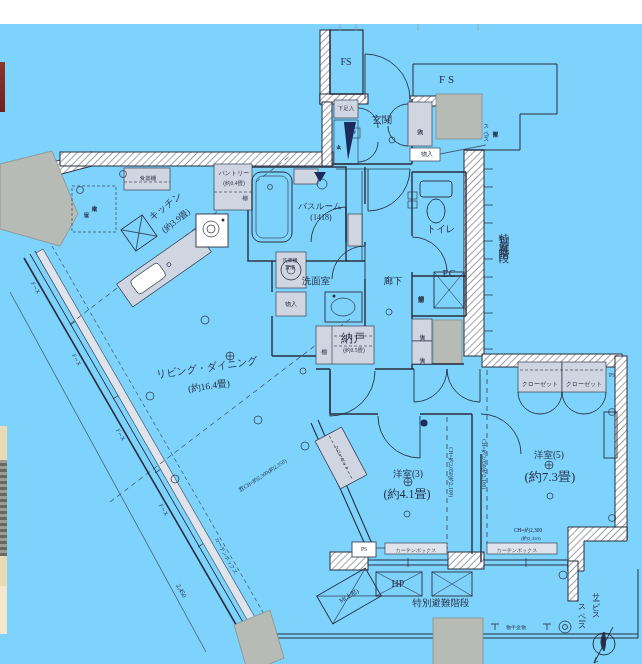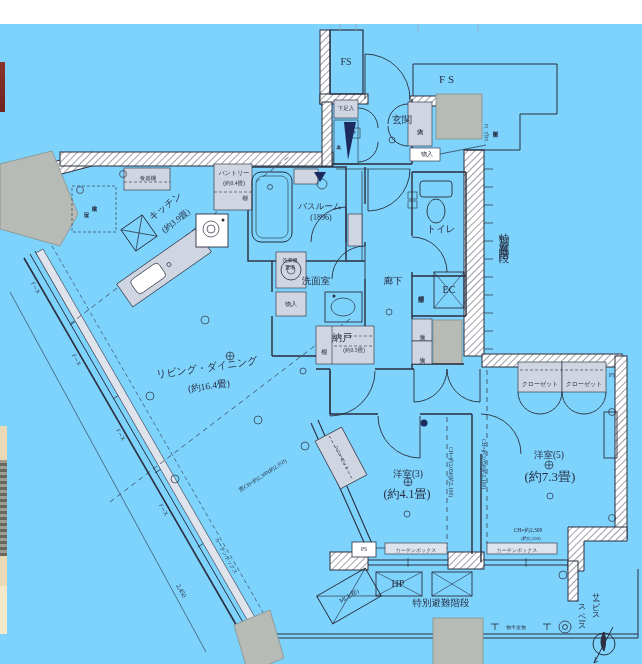--- a/index.html
+++ b/index.html
@@ -246,49 +246,49 @@
     <g stroke="#2a2e3e" fill="none" stroke-width="1">
       <circle cx="604" cy="620" r="11"></circle>
       <line x1="613" y1="603" x2="594" y2="639"></line>
       <path d="M604,608 C600,615 600,621 604,627 C606,621 606,614 604,608 Z" fill="#2a2e3e"></path>
       <path d="M594,639 L598,637 M594,639 L596,633" stroke-width="0.8"></path>
     </g>
   </svg>
 
   <div class="lb" style="left:346px;top:38px;font-size:10px">FS</div>
   <div class="lb" style="left:448px;top:56px;font-size:11px;letter-spacing:3px">FS</div>
-  <div class="lb" style="left:402px;top:96px;font-size:10px">玄関</div>
+  <div class="lb" style="left:382px;top:96px;font-size:10px">玄関</div>
   <div class="lb" style="left:346px;top:85px;font-size:5.5px">下足入</div>
   <div class="lb v" style="left:338px;top:116px;font-size:5px">傘入</div>
   <div class="lb" style="left:355px;top:109px;font-size:4.5px">P</div>
   <div class="lb v" style="left:420px;top:100px;font-size:6px">物入</div>
   <div class="lb" style="left:427px;top:130px;font-size:6px">物入</div>
   <div class="lb v" style="left:486px;top:106px;font-size:5.5px">スペース</div>
   <div class="lb v" style="left:495px;top:103px;font-size:5.5px">下部配管</div>
   <div class="lb v" style="left:504px;top:212px;font-size:10.5px;letter-spacing:4px">特別避難階段</div>
   <div class="lb" style="left:441px;top:206px;font-size:9.5px">トイレ</div>
   <div class="lb v" style="left:421px;top:267px;font-size:6px">貯湯槽室</div>
-  <div class="lb" style="left:449px;top:266px;font-size:10px">EC</div>
+  <div class="lb" style="left:449px;top:250px;font-size:10px">EC</div>
   <div class="lb" style="left:234px;top:149px;font-size:6px">パントリー</div>
   <div class="lb" style="left:234px;top:160px;font-size:5.5px">(約0.4畳)</div>
   <div class="lb" style="left:245px;top:175px;font-size:5.5px">棚</div>
   <div class="lb" style="left:148px;top:155px;font-size:5.5px">食器棚</div>
   <div class="lb v" style="left:94px;top:177px;font-size:5.5px">冷蔵庫</div>
   <div class="lb v" style="left:86px;top:184px;font-size:5.5px">置場</div>
   <div class="lb" style="left:166px;top:183px;font-size:9.5px;transform:translate(-50%,-50%) rotate(-38deg)">キッチン</div>
   <div class="lb" style="left:176px;top:197px;font-size:8.5px;transform:translate(-50%,-50%) rotate(-38deg)">(約3.9畳)</div>
   <div class="lb" style="left:320px;top:182px;font-size:8.5px">バスルーム</div>
-  <div class="lb" style="left:321px;top:194px;font-size:8px">(1896)</div>
+  <div class="lb" style="left:321px;top:194px;font-size:8px">(1418)</div>
   <div class="lb" style="left:290px;top:237px;font-size:5px">洗濯機</div>
   <div class="lb" style="left:290px;top:244px;font-size:5px">置場</div>
   <div class="lb" style="left:316px;top:258px;font-size:9.5px">洗面室</div>
   <div class="lb" style="left:393px;top:258px;font-size:9.5px">廊下</div>
   <div class="lb" style="left:291px;top:280px;font-size:6px">物入</div>
   <div class="lb v" style="left:324px;top:320px;font-size:6px">棚</div>
-  <div class="lb" style="left:342px;top:314px;font-size:10px">納戸</div>
+  <div class="lb" style="left:353px;top:314px;font-size:12px">納戸</div>
   <div class="lb" style="left:354px;top:327px;font-size:5.5px">(約0.5畳)</div>
   <div class="lb v" style="left:422px;top:306px;font-size:5.5px">物入</div>
   <div class="lb v" style="left:422px;top:329px;font-size:5.5px">物入</div>
   <div class="lb" style="left:207px;top:344px;font-size:10px;transform:translate(-50%,-50%) rotate(-8deg)">リビング・ダイニング</div>
   <div class="lb" style="left:209px;top:363px;font-size:9.5px;transform:translate(-50%,-50%) rotate(-8deg)">(約16.4畳)</div>
   <div class="lb" style="left:263px;top:452px;font-size:5.5px;transform:translate(-50%,-50%) rotate(-33deg)">窓CH=約2,300(約2,350)</div>
   <div class="lb" style="left:408px;top:451px;font-size:9.5px">洋室(3)</div>
   <div class="lb" style="left:407px;top:470px;font-size:12px">(約4.1畳)</div>
   <div class="lb" style="left:450px;top:448px;font-size:5.5px;transform:translate(-50%,-50%) rotate(90deg)">CH=約2,050(約2,100)</div>
   <div class="lb" style="left:483px;top:440px;font-size:5.5px;transform:translate(-50%,-50%) rotate(90deg)">CH=約2,050(約2,100)</div>

